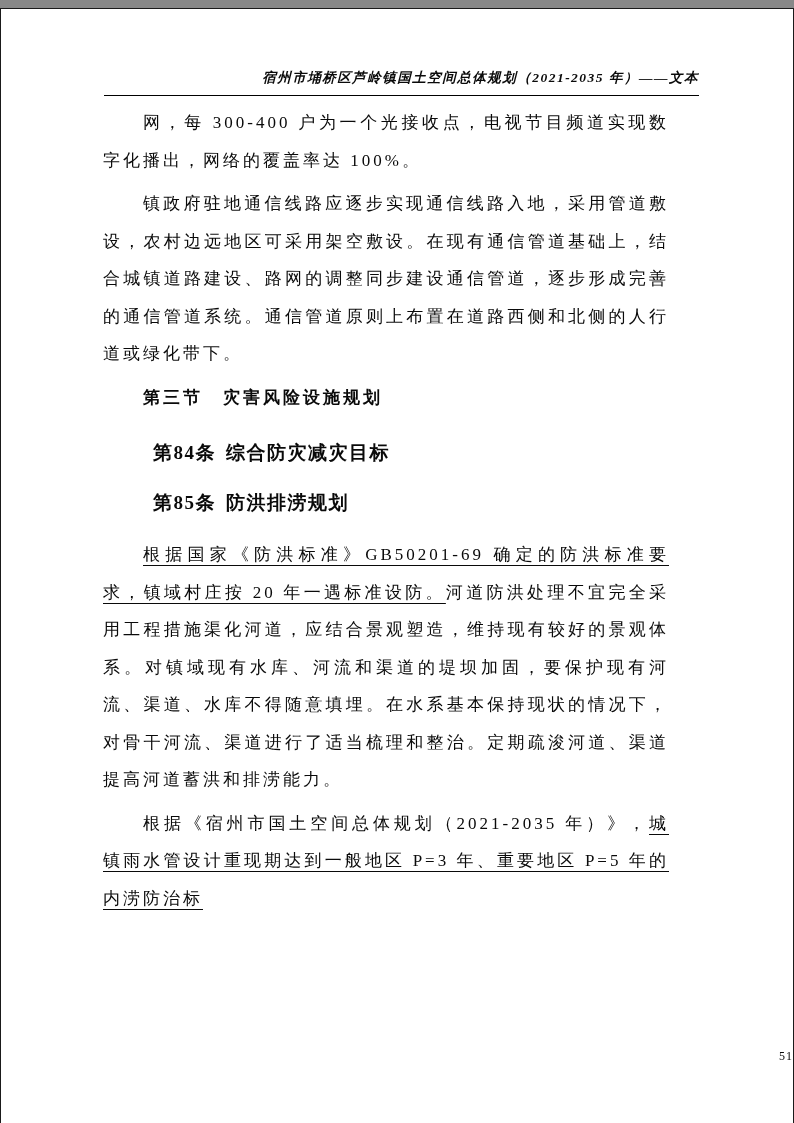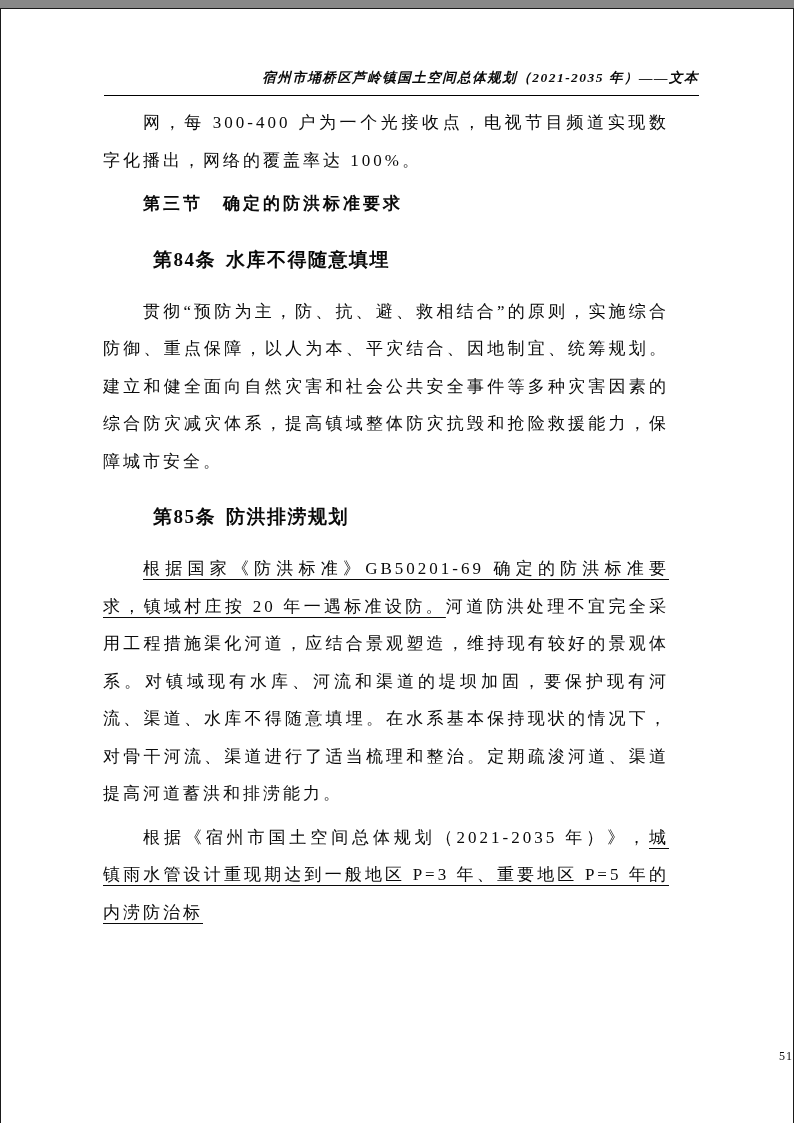--- a/index.html
+++ b/index.html
@@ -84,26 +84,26 @@
 
 <div class="page">
 
   <div class="page-header">宿州市埇桥区芦岭镇国土空间总体规划（2021-2035 年）——文本</div>
   <div class="header-rule"></div>
 
   <div class="content">
 
     <p class="body-para">网，每 300-400 户为一个光接收点，电视节目频道实现数字化播出，网络的覆盖率达 100%。</p>
 
+    <p class="body-para">镇政府驻地通信线路应逐步实现通信线路入地，采用管道敷设，农村边远地区可采用架空敷设。在现有通信管道基础上，结合城镇道路建设、路网的调整同步建设通信管道，逐步形成完善的通信管道系统。通信管道原则上布置在道路西侧和北侧的人行道或绿化带下。</p>
 
-    <p class="body-para section-heading">第三节　确定的防洪标准要求</p>
+    <p class="body-para section-heading">第三节　灾害风险设施规划</p>
 
-    <p class="article-heading"><span class="num">第84条</span><span>水库不得随意填埋</span></p>
+    <p class="article-heading"><span class="num">第84条</span><span>综合防灾减灾目标</span></p>
 
-    <p class="body-para">贯彻“预防为主，防、抗、避、救相结合”的原则，实施综合防御、重点保障，以人为本、平灾结合、因地制宜、统筹规划。建立和健全面向自然灾害和社会公共安全事件等多种灾害因素的综合防灾减灾体系，提高镇域整体防灾抗毁和抢险救援能力，保障城市安全。</p>
 
     <p class="article-heading"><span class="num">第85条</span><span>防洪排涝规划</span></p>
 
     <p class="body-para"><span class="ul">根据国家《防洪标准》GB50201-69 确定的防洪标准要求，镇域村庄按 20 年一遇标准设防。</span><span>河道防洪处理不宜完全采用工程措施渠化河道，应结合景观塑造，维持现有较好的景观体系。对镇域现有水库、河流和渠道的堤坝加固，要保护现有河流、渠道、水库不得随意填埋。在水系基本保持现状的情况下，对骨干河流、渠道进行了适当梳理和整治。定期疏浚河道、渠道提高河道蓄洪和排涝能力。</span></p>
 
     <p class="body-para"><span>根据《宿州市国土空间总体规划（2021-2035 年）》，</span><span class="ul">城镇雨水管设计重现期达到一般地区 P=3 年、重要地区 P=5 年的内涝防治标</span></p>
 
   </div>
 
   <div class="page-footer">51</div>

